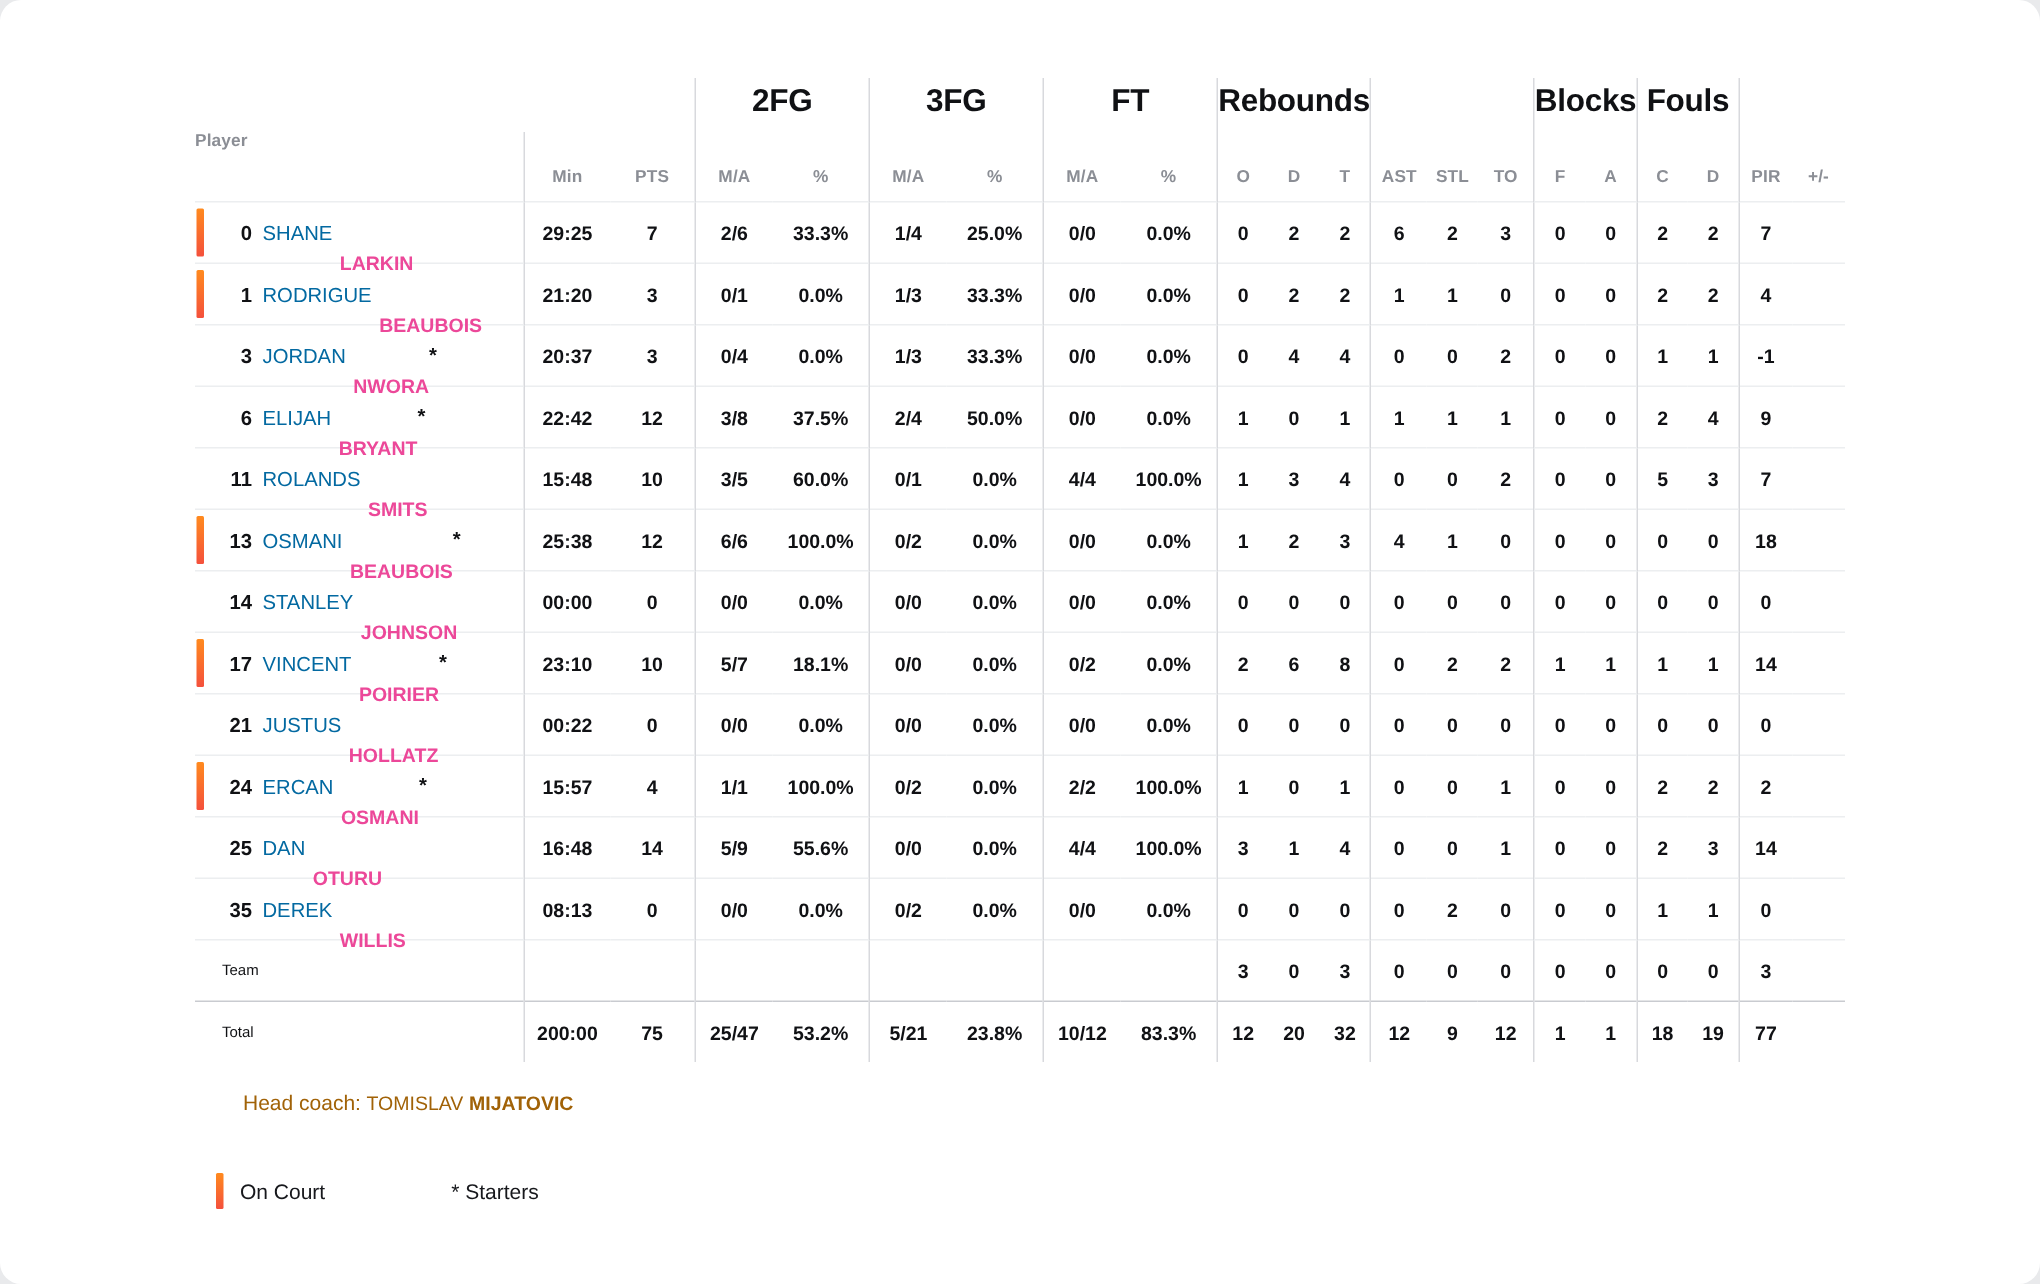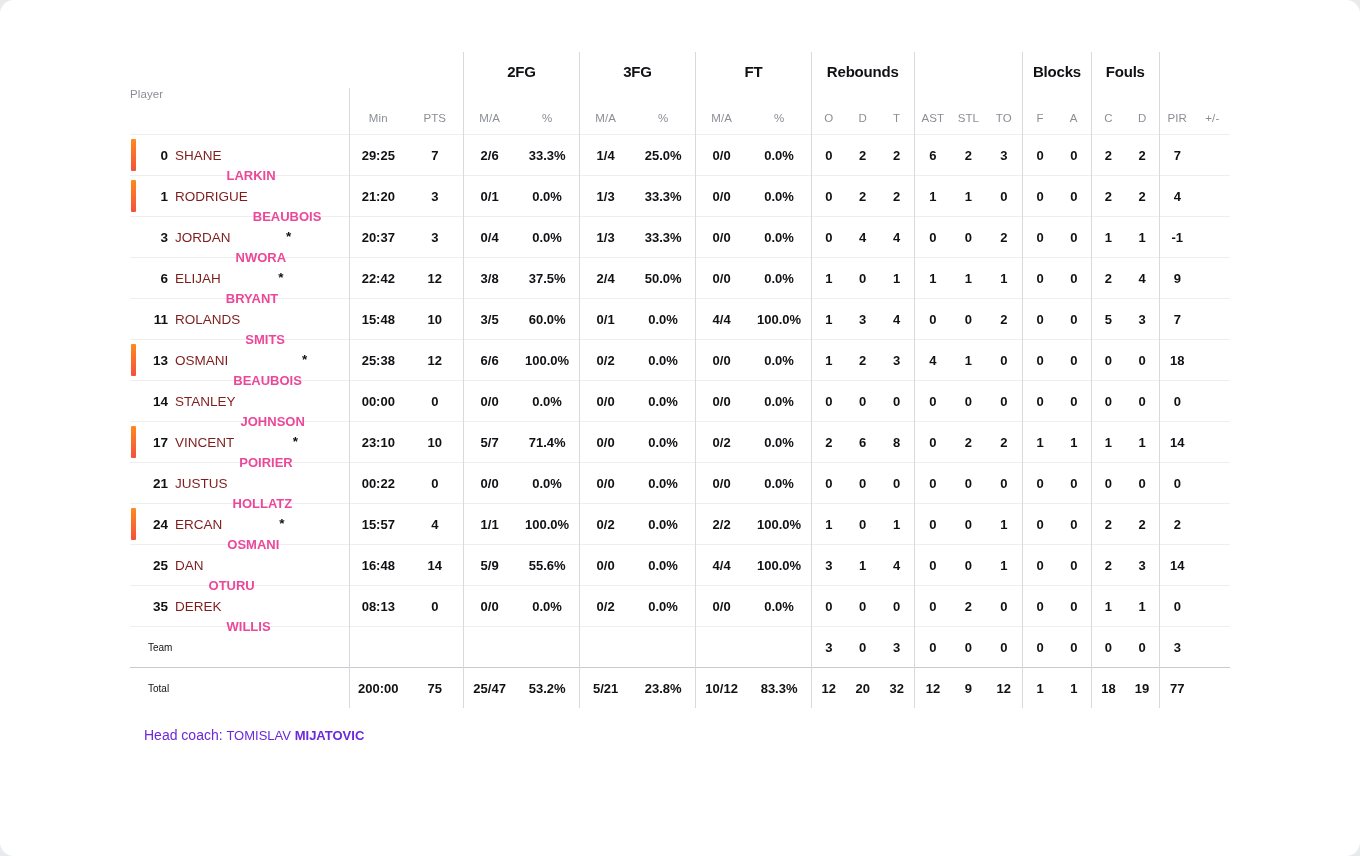--- a/index.html
+++ b/index.html
@@ -32,34 +32,34 @@
   }
 
   table.boxscore {
     border-collapse: collapse;
     width: 1100px;
     table-layout: fixed;
   }
 
   
   tr.group-row th {
-    font-size: 15px;
+    font-size: 21px;
     font-weight: bold;
     color: #101114;
     text-align: center;
     padding: 0 0 8px 0;
     height: 28px;
     vertical-align: bottom;
     letter-spacing: -0.2px;
   }
 
   
   tr.col-row th {
     font-size: 11.5px;
-    font-weight: normal;
+    font-weight: bold;
     color: #8b8e95;
     text-align: center;
     padding: 0 0 10px 0;
     height: 36px;
     vertical-align: bottom;
     letter-spacing: 0.1px;
   }
   tr.col-row th.player-head {
     text-align: left;
     vertical-align: top;
@@ -115,21 +115,21 @@
     font-weight: bold;
     color: #101114;
     display: inline-block;
     min-width: 20px;
     text-align: right;
     margin-right: 7px;
   }
   .first-name {
     font-size: 13.5px;
     font-weight: normal;
-    color: #7f1d1d;
+    color: #0369a1;
     margin-right: 5px;
   }
   .last-name {
     font-size: 13px;
     font-weight: bold;
     color: #ec4899;
     margin-top: 40px;
   }
   .starter-mark {
     font-size: 13.5px;
@@ -146,24 +146,24 @@
   .label-inner {
     padding-left: 18px;
     height: 40px;
     display: flex;
     align-items: center;
   }
 
   
   .footer {
     position: absolute;
-    left: 144px;
+    left: 162px;
     top: 727px;
     font-size: 13.5px;
-    color: #6d28d9;
+    color: #a16207;
   }
   .footer .coach-label { font-weight: normal; font-size: 14px; }
   .footer .coach-first { font-weight: normal; font-size: 13px; }
   .footer .coach-last { font-weight: bold; font-size: 13px; }
 
   .legend {
     position: absolute;
     left: 144px;
     top: 782px;
     display: flex;
@@ -465,21 +465,21 @@
               <span class="player-inner">
                 <span class="jersey">17</span>
                 <span class="first-name">VINCENT</span>
                 <span class="last-name">POIRIER</span>
                 <span class="starter-mark">*</span>
               </span>
             </td>
             <td class="gsep">23:10</td>
             <td>10</td>
             <td class="gsep">5/7</td>
-            <td>71.4%</td>
+            <td>18.1%</td>
             <td class="gsep">0/0</td>
             <td>0.0%</td>
             <td class="gsep">0/2</td>
             <td>0.0%</td>
             <td class="gsep">2</td>
             <td>6</td>
             <td>8</td>
             <td class="gsep">0</td>
             <td>2</td>
             <td>2</td>
@@ -661,14 +661,19 @@
         </tbody>
     </table>
   </div>
 
   <div class="footer">
     <span class="coach-label">Head coach:</span>
     <span class="coach-first">TOMISLAV</span>
     <span class="coach-last">MIJATOVIC</span>
   </div>
 
+  <div class="legend">
+    <span class="legend-bar"></span>
+    <span class="legend-oncourt">On Court</span>
+    <span>* Starters</span>
+  </div>
 
 </div>
 
 </body></html>

